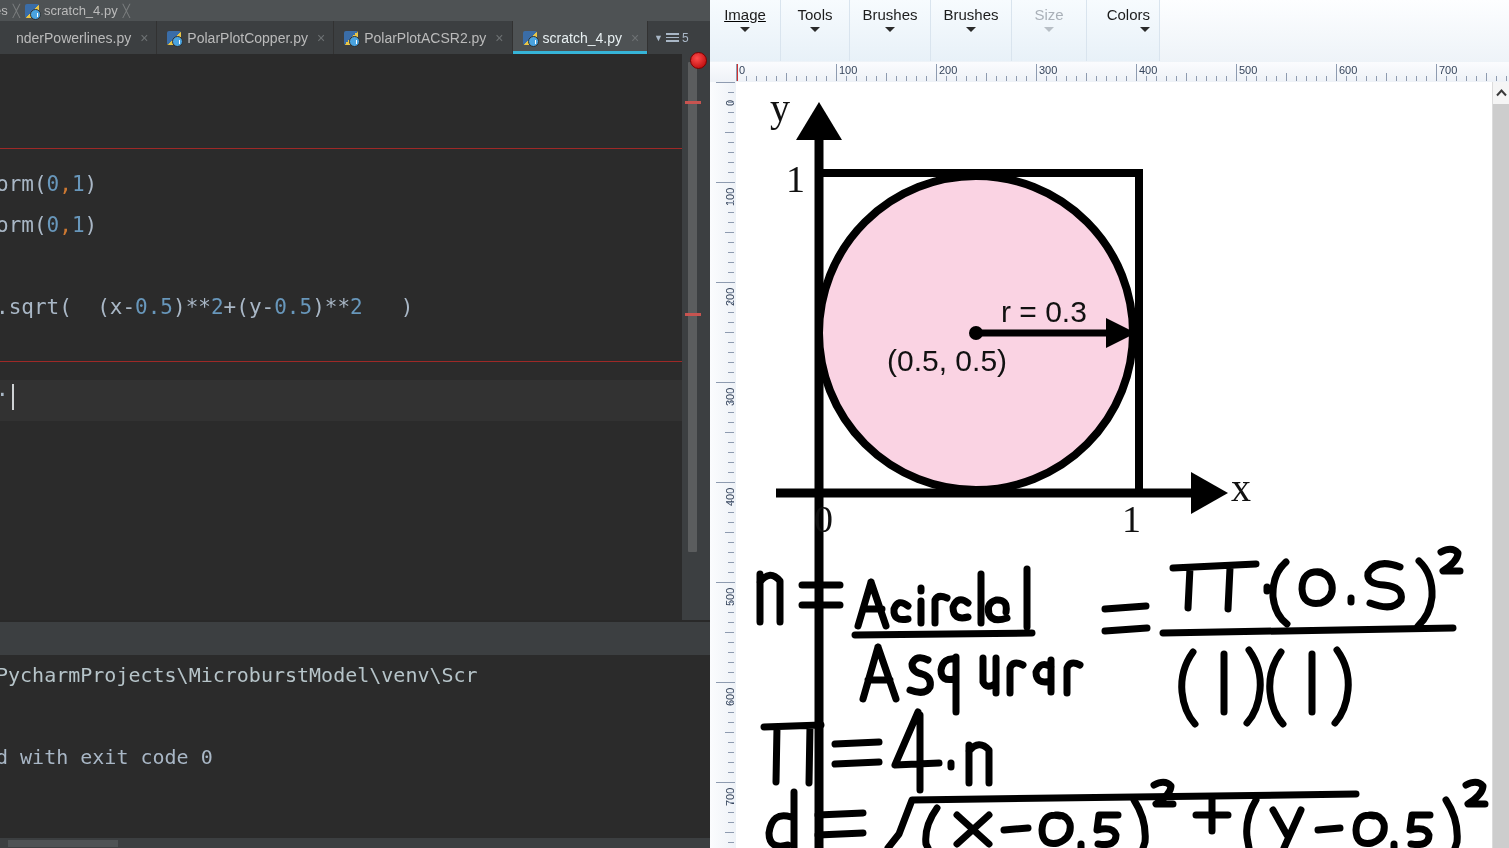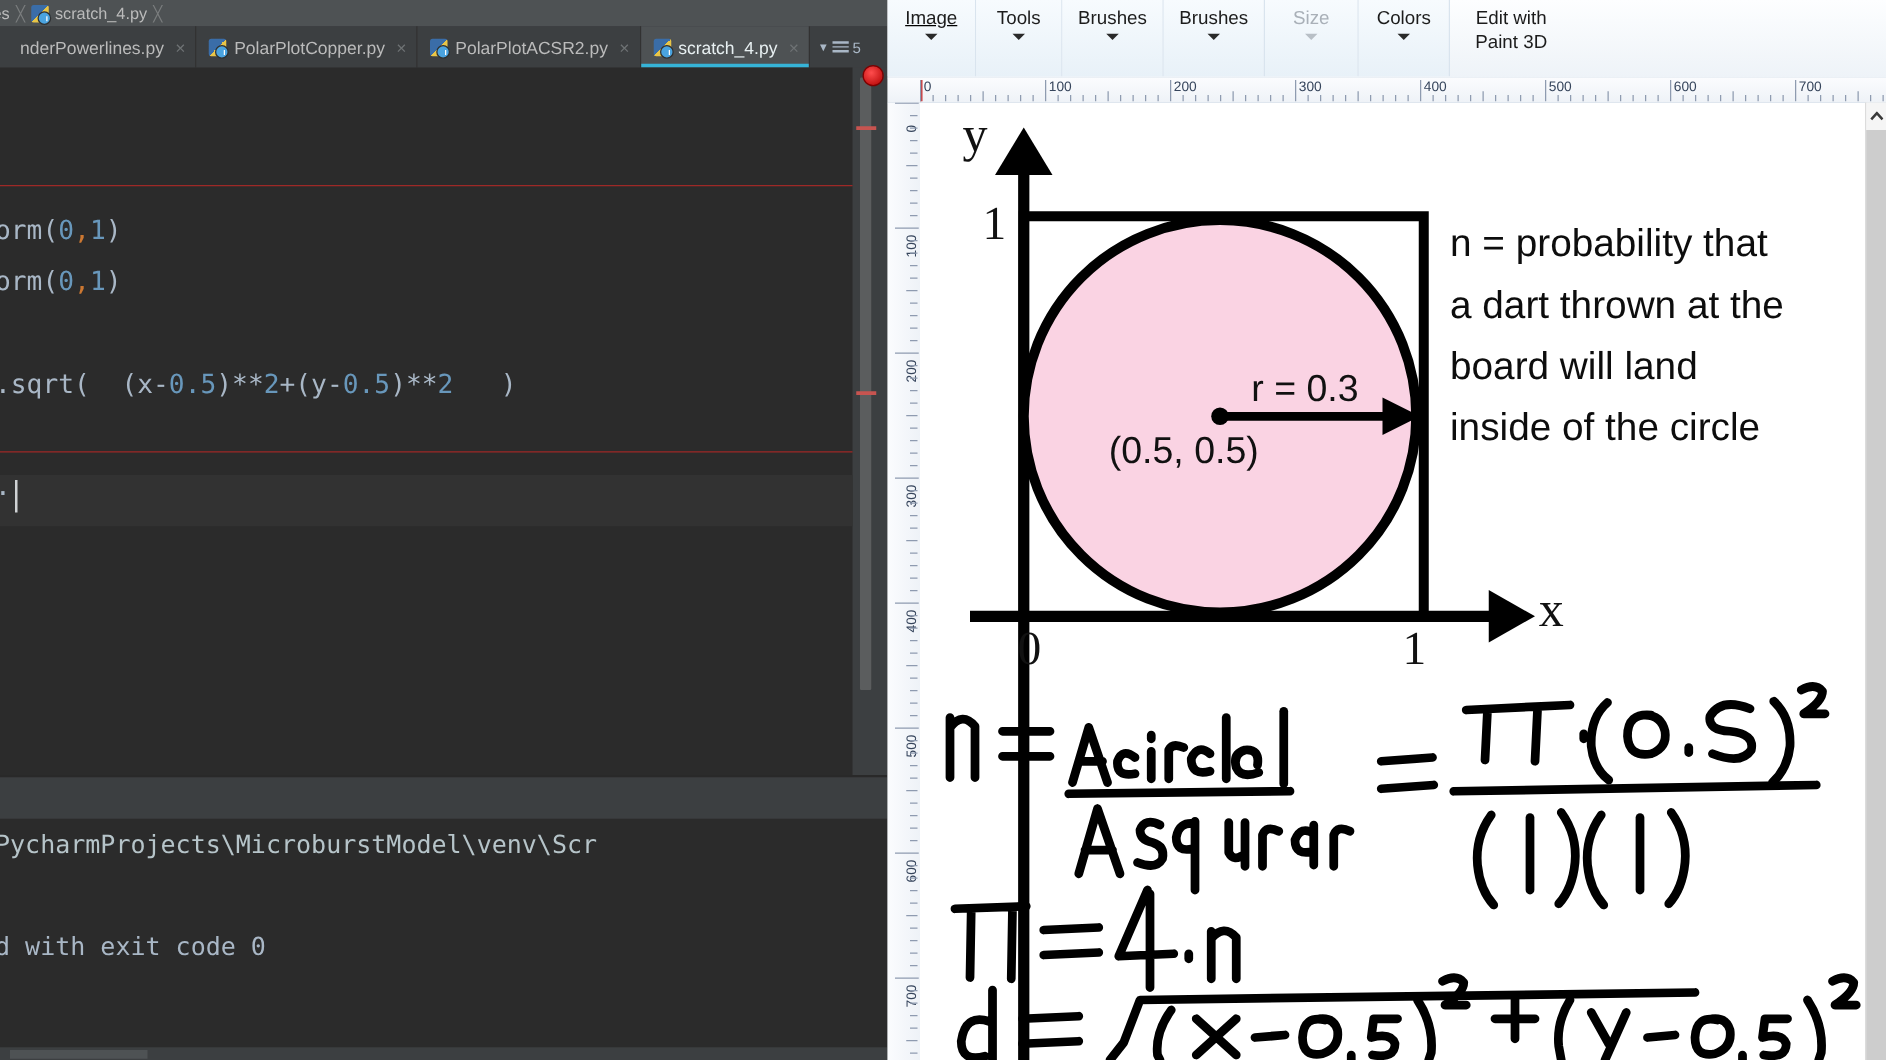--- a/index.html
+++ b/index.html
@@ -191,31 +191,25 @@
             <div>Brushes</div>
           </div>
           <div class="rcaret"></div>
         </div>
         <div class="rgroup" style="min-width: 56px;">
           <div class="rlabel dim">
             <div>Size</div>
           </div>
           <div class="rcaret dim"></div>
         </div>
-        <div class="rgroup" style="min-width: 54px;">
+        <div class="rgroup" style="min-width: 54px; align-items: flex-end;">
           <div class="rlabel">
             <div>Colors</div>
           </div>
           <div class="rcaret"></div>
-        </div>
-        <div class="rgroup plain" style="min-width: 80px;">
-          <div class="rlabel">
-            <div>Edit with</div>
-            <div>Paint 3D</div>
-          </div>
         </div>
       </div>
 
     <div class="hruler" id="hruler-host">
         <div class="red-origin" style="left: 26px; top: 2px; width: 2px; height: 17px;"></div>
         <div class="rtick" style="left: 26px; top: 2px; width: 1px; height: 17px;"></div>
         <div class="rnum" style="left: 29px; top: 2px;">0</div>
         <div class="rtick" style="left: 36px; top: 14px; width: 1px; height: 5px;"></div>
         <div class="rtick" style="left: 46px; top: 14px; width: 1px; height: 5px;"></div>
         <div class="rtick" style="left: 56px; top: 14px; width: 1px; height: 5px;"></div>
@@ -480,26 +474,20 @@
 
         
         <div class="axlabel" style="left:34px;top:2px;font-size:40px">y</div>
         <div class="axlabel" style="left:495px;top:382px;font-size:40px">x</div>
         <div class="axlabel" style="left:50px;top:75px">1</div>
         <div class="axlabel" style="left:78px;top:415px">0</div>
         <div class="axlabel" style="left:386px;top:415px">1</div>
         <div class="dlabel" style="left:265px;top:213px">r = 0.3</div>
         <div class="dlabel" style="left:151px;top:262px">(0.5, 0.5)</div>
 
-        <div class="note" style="left:424px;top:88px">
-          <div>n = probability that</div>
-          <div>a dart thrown at the</div>
-          <div>board will land</div>
-          <div>inside of the circle</div>
-        </div>
       </div>
     </div>
 
     <div class="vscroll">
       <div class="up">
         <svg width="11" height="8" viewBox="0 0 11 8">
           <path d="M1 6.5 L5.5 1.5 L10 6.5" stroke="#3a3a3a" stroke-width="2" fill="none"></path>
         </svg>
       </div>
       <div class="thumb"></div>

